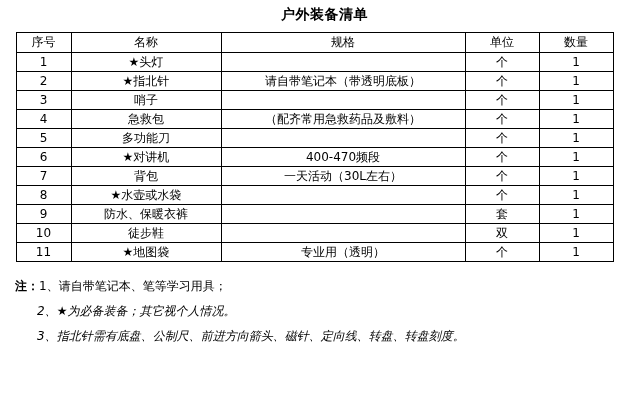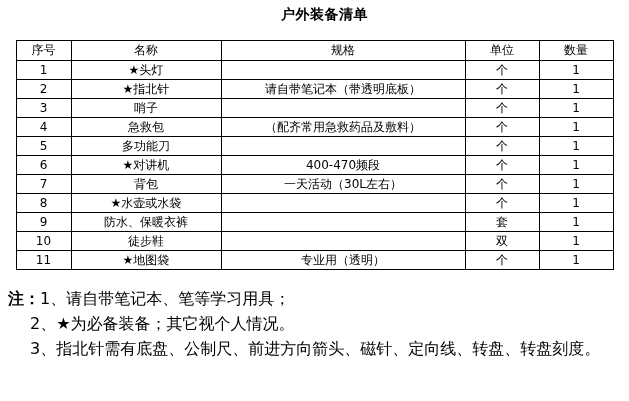--- a/index.html
+++ b/index.html
@@ -25,21 +25,21 @@
     text-align: center;
     font-size: 14px;
     font-weight: bold;
     margin: 6px 0 7px 0;
     letter-spacing: 0.5px;
     padding-left: 20px;
   }
   table.gear-table {
     border-collapse: collapse;
     width: 597px;
-    margin: 16px auto;
+    margin: 8px auto;
     table-layout: fixed;
   }
   table.gear-table td,
   table.gear-table th {
     border: 1px solid #000000;
     font-size: 12px;
     font-weight: normal;
     text-align: center;
     vertical-align: middle;
     padding: 1px 2px;
@@ -51,32 +51,33 @@
     height: 20px;
   }
   .col-no    { width: 55px; }
   .col-name  { width: 150px; }
   .col-spec  { width: 244px; }
   .col-unit  { width: 74px; }
   .col-qty   { width: 74px; }
 
   .notes {
     margin: 12px 0 0 0;
-    padding: 0 8px 0 8px;
-    font-size: 16px;
+    padding: 0 8px 0 15px;
+    font-size: 12px;
     line-height: 25px;
   }
   .notes .note-head {
     font-weight: bold;
   }
   .note-line {
     white-space: nowrap;
   }
   .note-indent {
     padding-left: 22px;
+    font-style: italic;
   }
 </style>
 </head>
 <body>
 
 <div class="page">
 
   <div class="doc-title">户外装备清单</div>
 
   <table class="gear-table">

